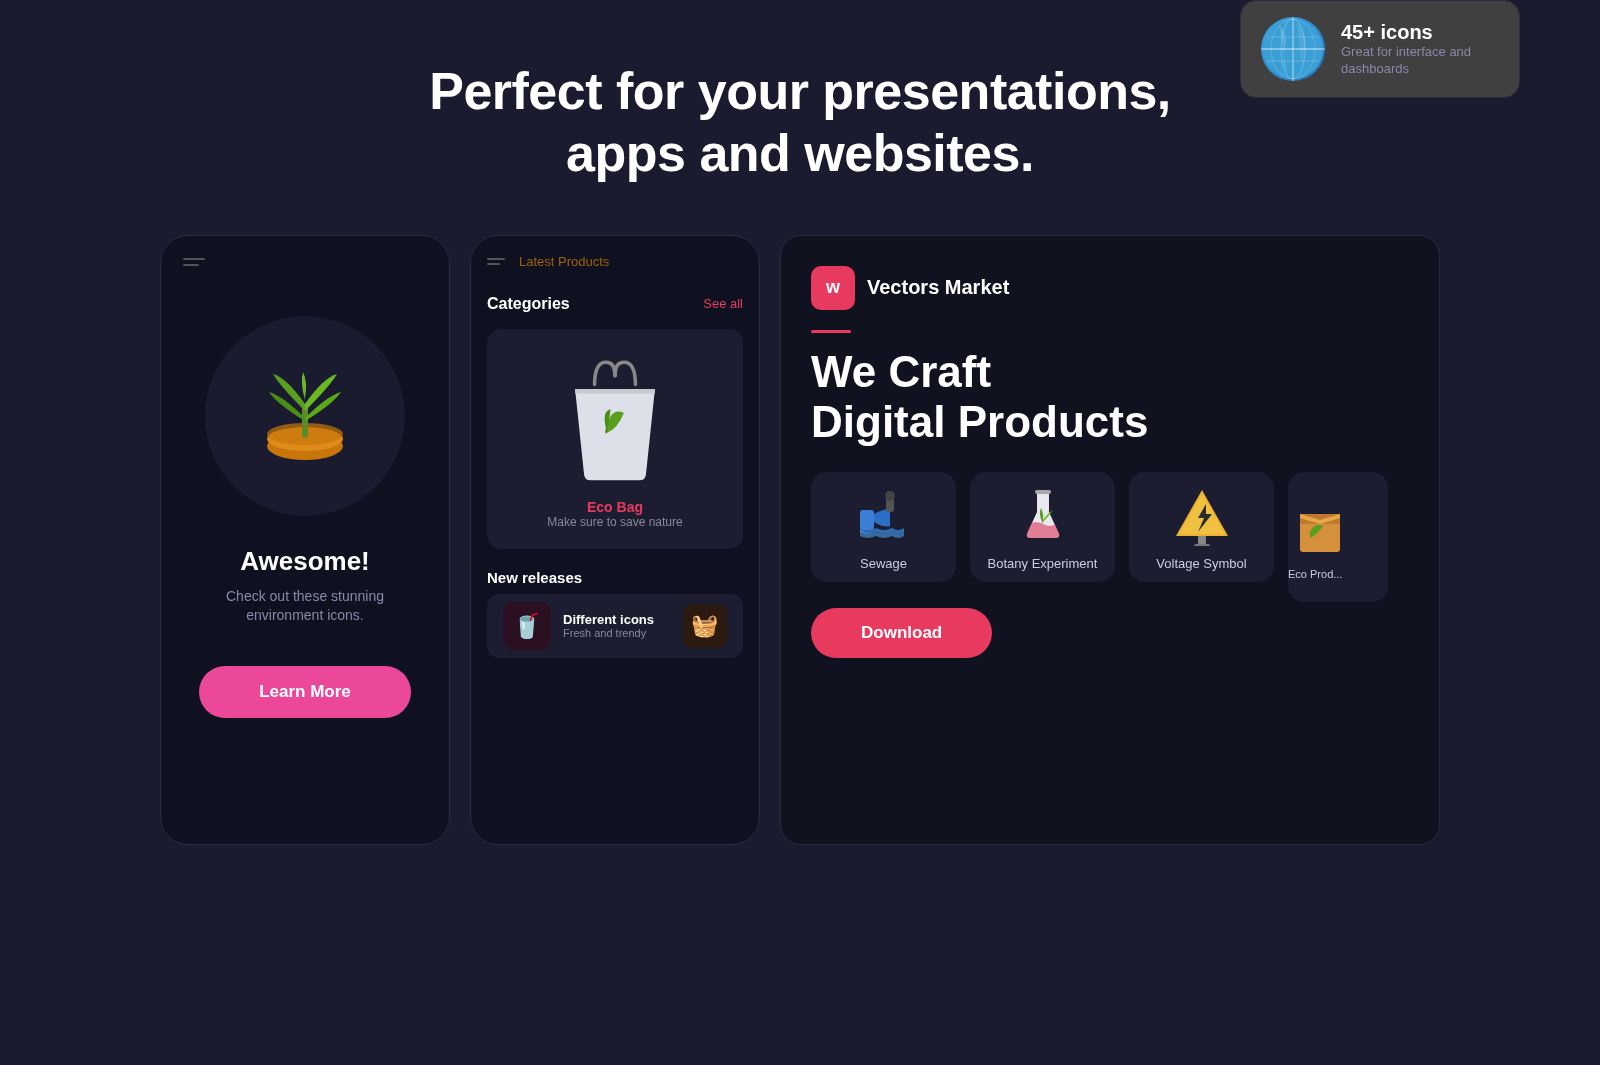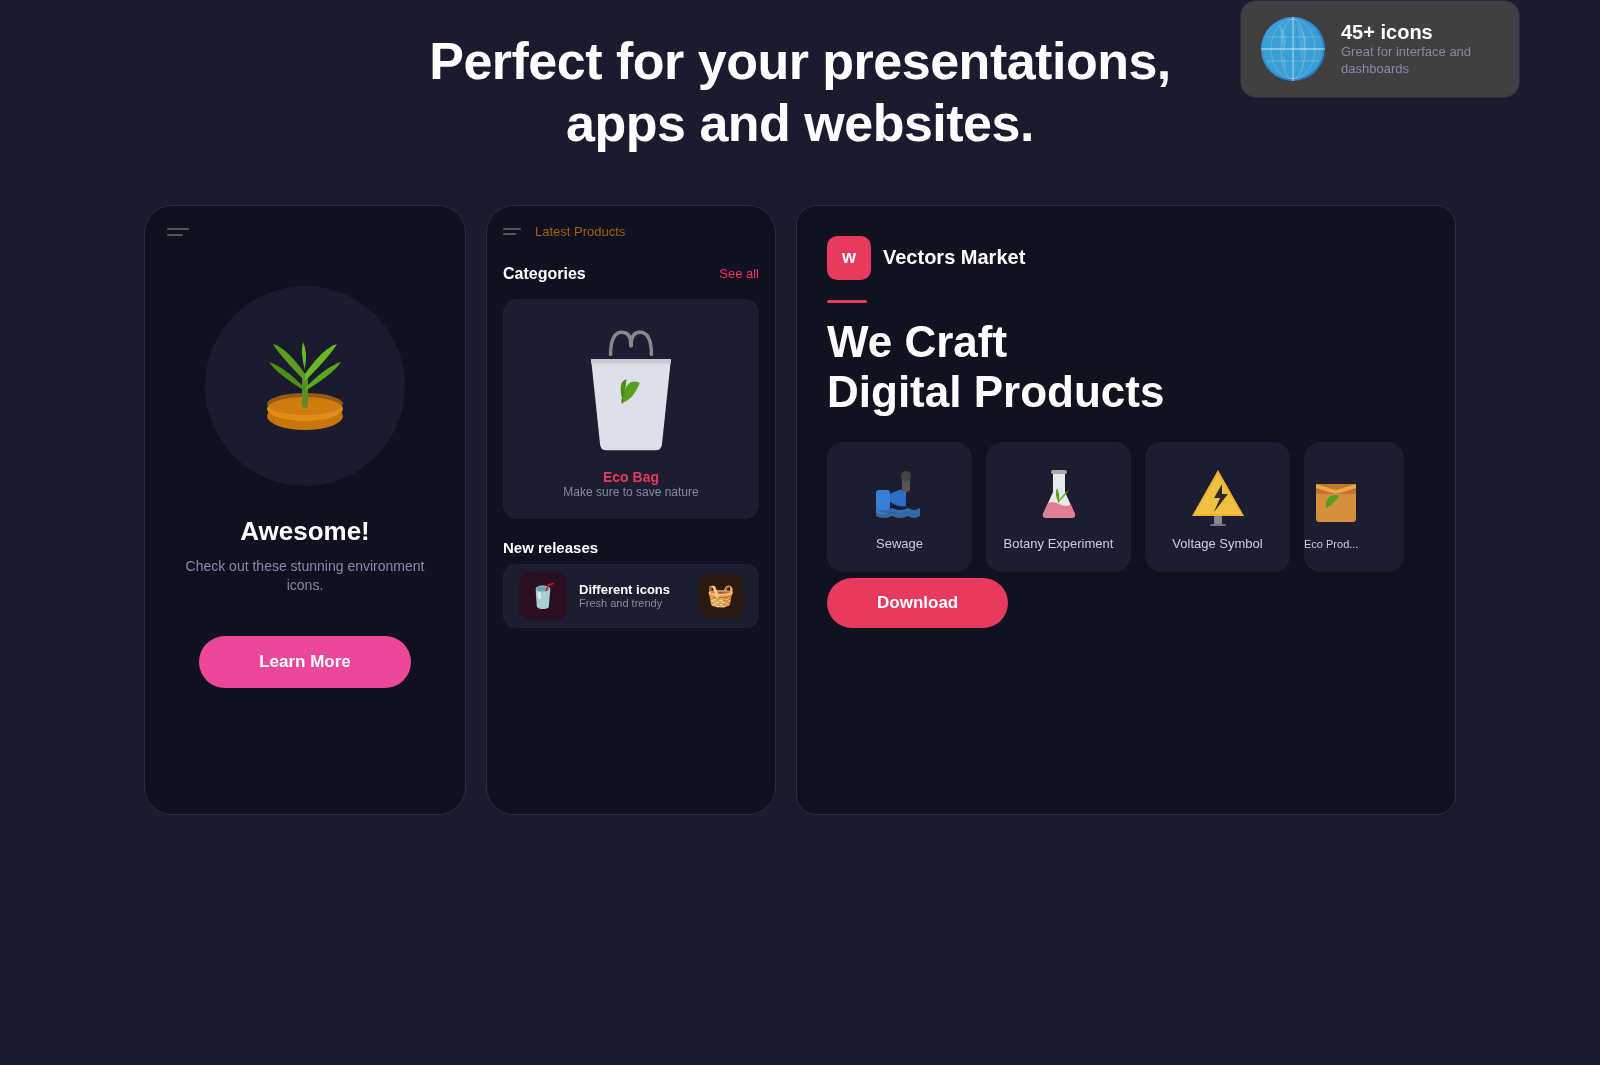--- a/index.html
+++ b/index.html
@@ -8,21 +8,21 @@
       width: 1600px;
       height: 1065px;
       background: #1a1b2e;
       font-family: 'Segoe UI', Arial, sans-serif;
       overflow: hidden;
       position: relative;
     }
 
     .hero-title {
       text-align: center;
-      padding-top: 30px;
+      padding-top: 60px;
       color: #ffffff;
       font-size: 52px;
       font-weight: 700;
       line-height: 1.2;
       letter-spacing: -0.5px;
     }
 
     .cards-section {
       display: flex;
       justify-content: center;
@@ -36,21 +36,21 @@
     
     .phone-card {
       background: #0f1020;
       border-radius: 28px;
       border: 1px solid #2a2b3d;
       overflow: hidden;
       position: relative;
     }
 
     .phone-card-1 {
-      width: 322px;
+      width: 290px;
       height: 610px;
       display: flex;
       flex-direction: column;
       align-items: center;
     }
 
     .phone-card-1 .menu-lines {
       position: absolute;
       top: 22px;
       left: 22px;
@@ -305,21 +305,21 @@
     .icon-grid {
       display: flex;
       gap: 14px;
       margin-top: 24px;
     }
 
     .icon-tile {
       background: #1c1d30;
       border-radius: 16px;
       width: 145px;
-      height: 130px;
+      height: 110px;
       display: flex;
       flex-direction: column;
       align-items: center;
       justify-content: center;
       gap: 10px;
     }
 
     .icon-tile-label {
       color: #ccccdd;
       font-size: 13px;

